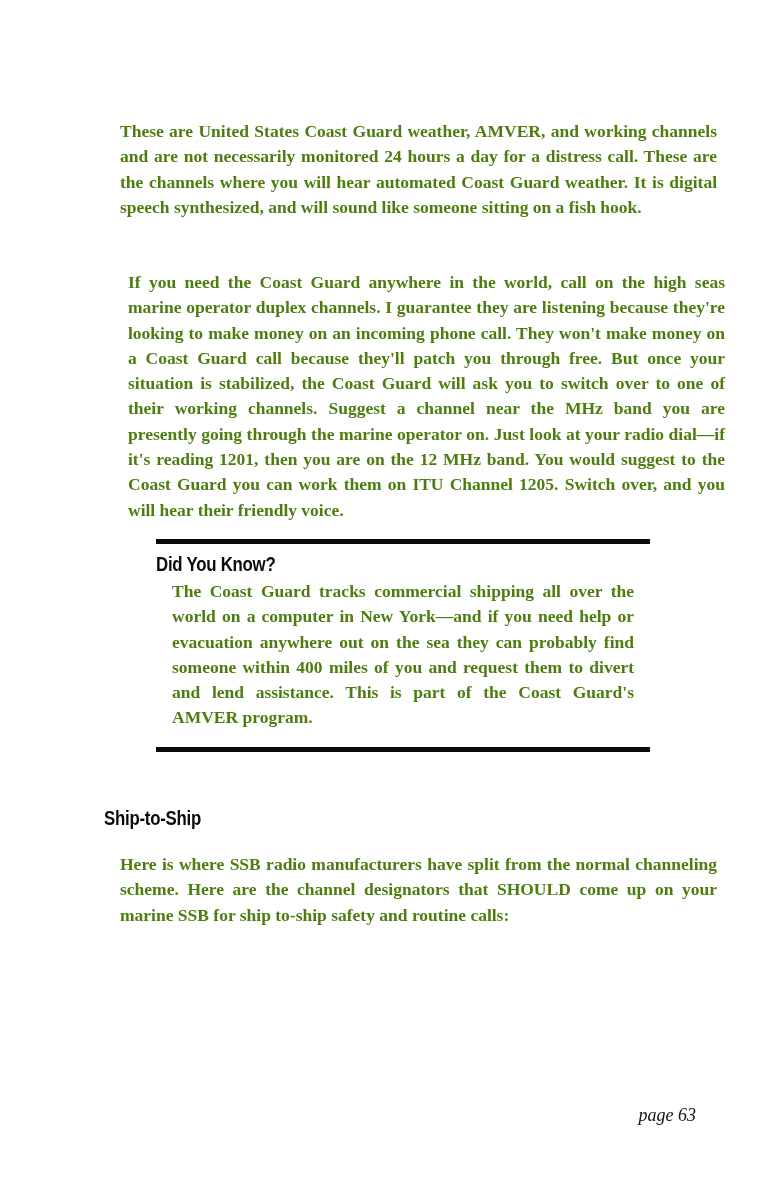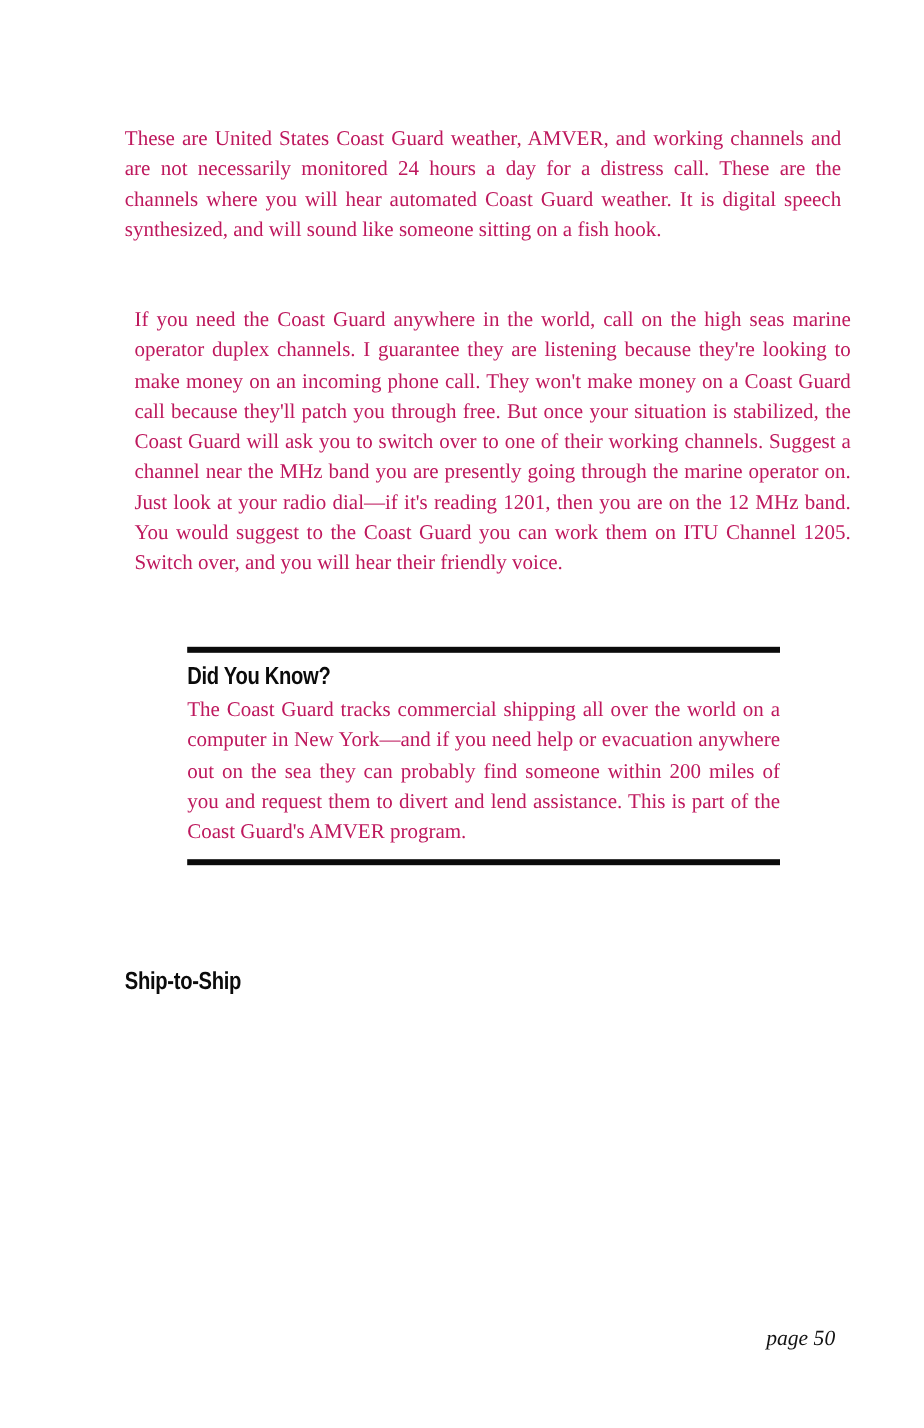--- a/index.html
+++ b/index.html
@@ -13,22 +13,23 @@
     height: 1190px;
     background: #ffffff;
     color: #131313;
     overflow: hidden;
   }
   .body-text {
     font-family: "Liberation Serif", serif;
     font-size: 17.5px;
     line-height: 25.3px;
     text-align: justify;
-    margin: 0;
-    color: #be185d;
+    margin: 16px;
+    color: #4d7c0f;
+    font-weight: bold;
   }
   .para1 {
     position: absolute;
     left: 104px;
     top: 103px;
     width: 597px;
   }
   .para2 {
     position: absolute;
     left: 112px;
@@ -91,22 +92,23 @@
 
 <div class="page">
 
   <p class="body-text para1">These are United States Coast Guard weather, AMVER, and working channels and are not necessarily monitored 24 hours a day for a distress call. These are the channels where you will hear automated Coast Guard weather. It is digital speech synthesized, and will sound like someone sitting on a fish hook.</p>
 
   <p class="body-text para2">If you need the Coast Guard anywhere in the world, call on the high seas marine operator duplex channels. I guarantee they are listening because they're looking to make money on an incoming phone call. They won't make money on a Coast Guard call because they'll patch you through free. But once your situation is stabilized, the Coast Guard will ask you to switch over to one of their working channels. Suggest a channel near the MHz band you are presently going through the marine operator on. Just look at your radio dial—if it's reading 1201, then you are on the 12 MHz band. You would suggest to the Coast Guard you can work them on ITU Channel 1205. Switch over, and you will hear their friendly voice.</p>
 
   <div class="didyouknow-box">
     <div class="rule rule-top"></div>
     <div class="heading-sans box-title">Did You Know?</div>
-    <p class="body-text box-body">The Coast Guard tracks commercial shipping all over the world on a computer in New York—and if you need help or evacuation anywhere out on the sea they can probably find someone within 200 miles of you and request them to divert and lend assistance. This is part of the Coast Guard's AMVER program.</p>
+    <p class="body-text box-body">The Coast Guard tracks commercial shipping all over the world on a computer in New York—and if you need help or evacuation anywhere out on the sea they can probably find someone within 400 miles of you and request them to divert and lend assistance. This is part of the Coast Guard's AMVER program.</p>
     <div class="rule rule-bottom"></div>
   </div>
 
   <h2 class="heading-sans section-heading">Ship-to-Ship</h2>
 
+  <p class="body-text para3">Here is where SSB radio manufacturers have split from the normal channeling scheme. Here are the channel designators that SHOULD come up on your marine SSB for ship to-ship safety and routine calls:</p>
 
-  <div class="page-number">page 50</div>
+  <div class="page-number">page 63</div>
 
 </div>
 
 </body></html>

